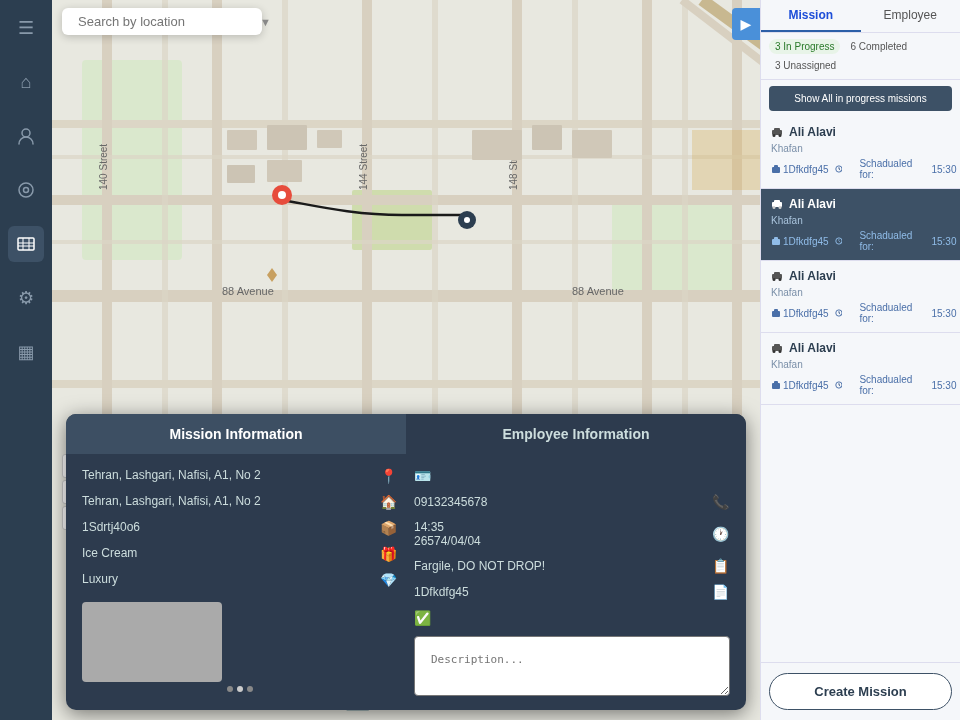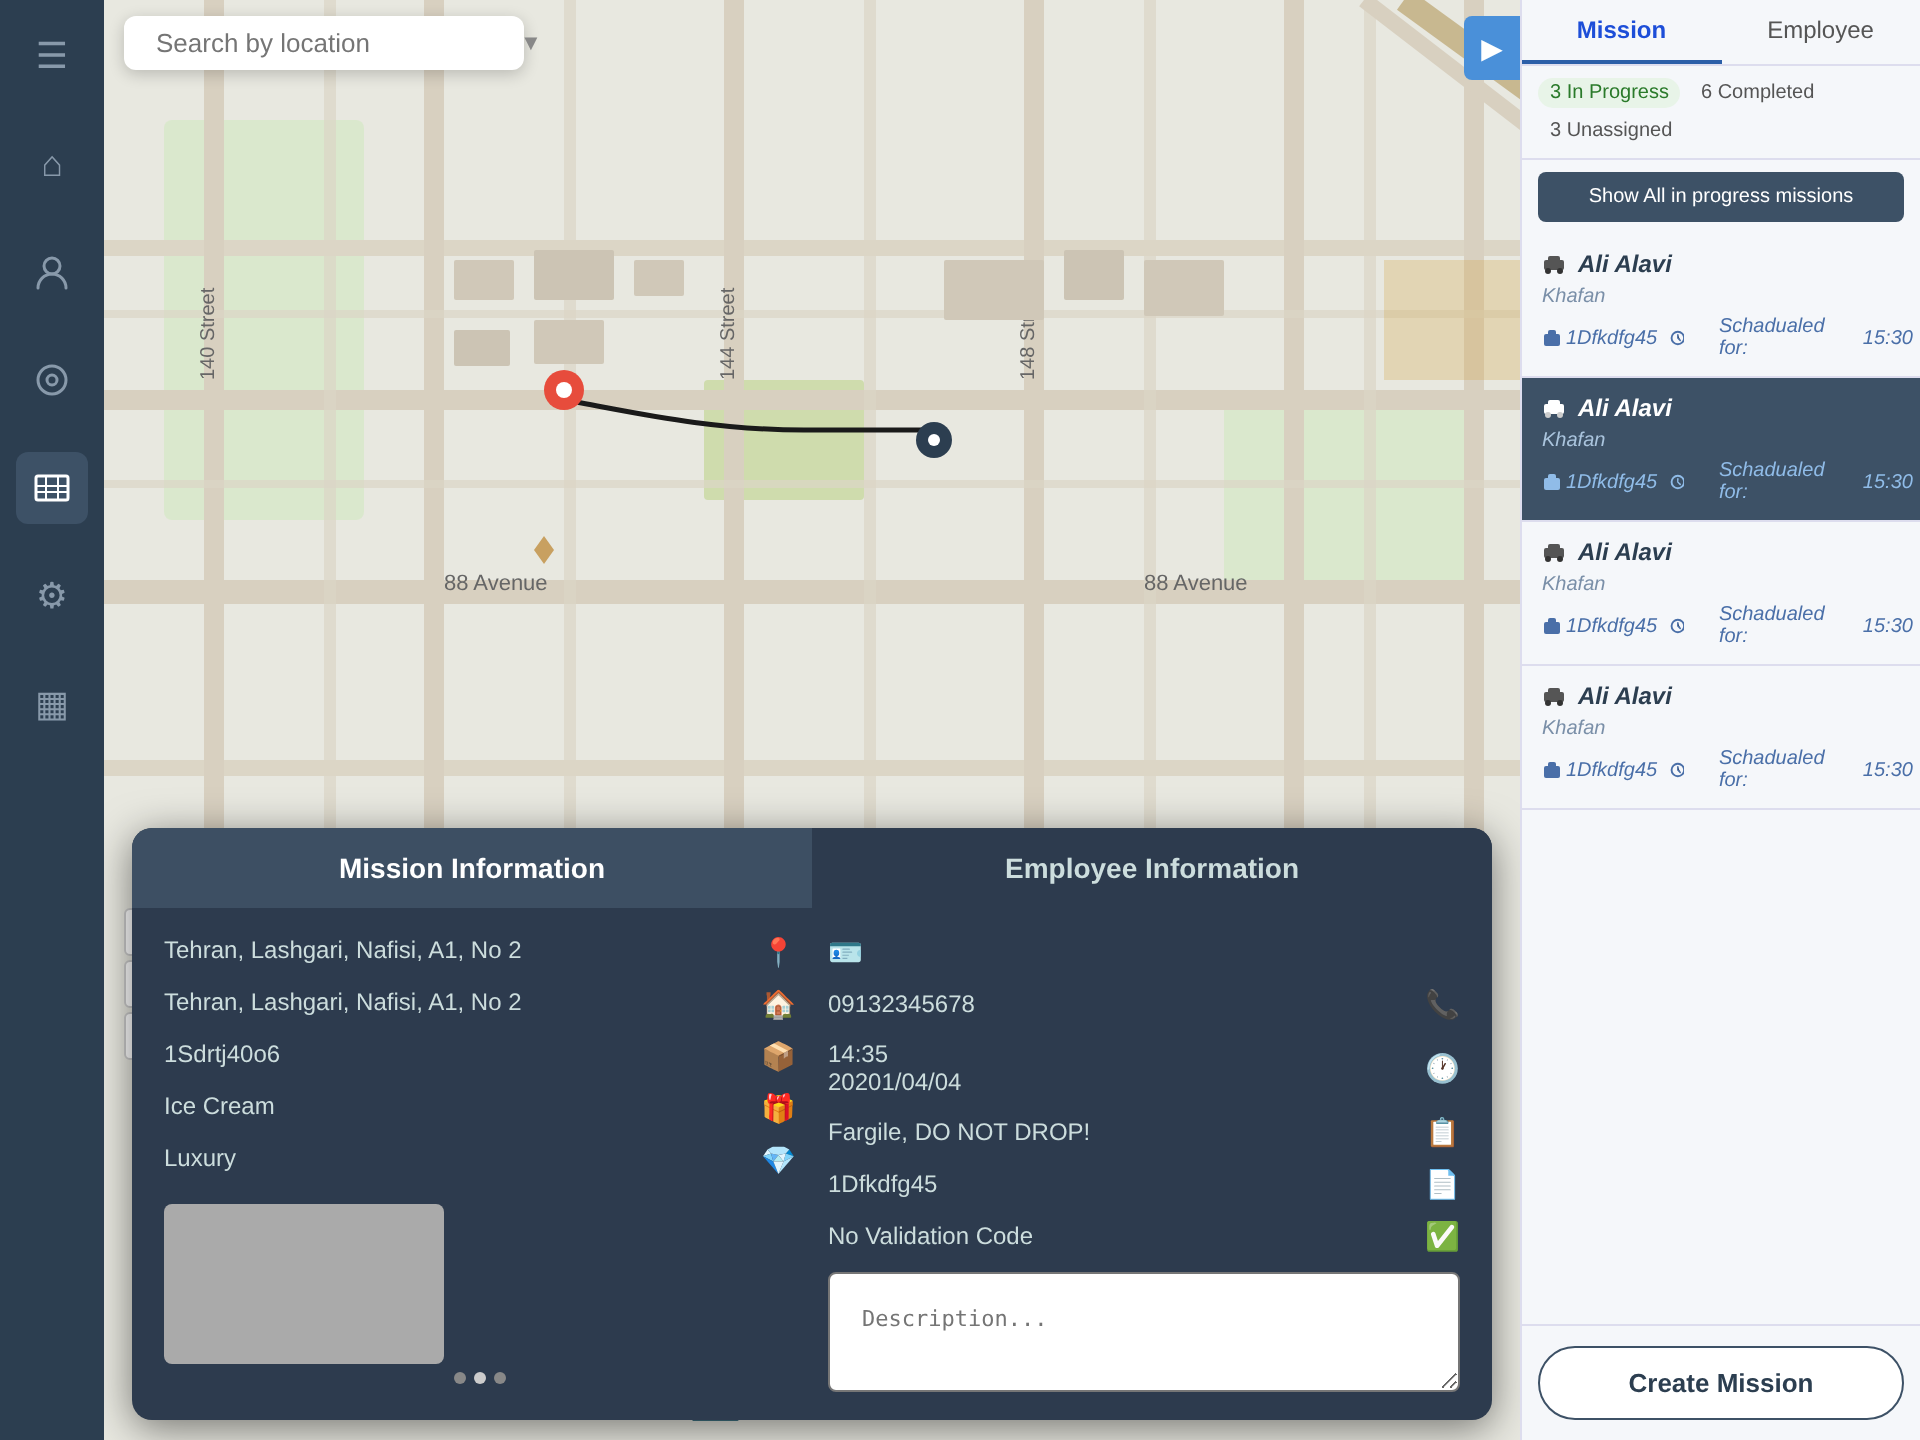--- a/index.html
+++ b/index.html
@@ -251,21 +251,20 @@
     }
 
     .mission-list {
       flex: 1;
       overflow-y: auto;
     }
     .mission-card {
       padding: 8px 10px;
       border-bottom: 1px solid #dde;
       cursor: pointer;
-      font-style: italic;
     }
     .mission-card.selected {
       background: #3d5166;
       color: white;
     }
     .mc-header {
       display: flex;
       align-items: center;
       gap: 6px;
       font-size: 12px;
@@ -488,34 +487,33 @@
           <div class="emp-row">
             <span class="icon">🪪</span>
           </div>
           <div class="emp-row">
             <span class="value">09132345678</span>
             <span class="icon">📞</span>
           </div>
           <div class="emp-row">
             <div>
               <div>14:35</div>
-              <div>20201/04/04</div>
+              <div>26574/04/04</div>
             </div>
             <span class="icon">🕐</span>
           </div>
           <div class="emp-row">
             <span class="value">Fargile, DO NOT DROP!</span>
             <span class="icon">📋</span>
           </div>
           <div class="emp-row">
             <span class="value">1Dfkdfg45</span>
             <span class="icon">📄</span>
           </div>
           <div class="emp-row">
-            <span class="value">No Validation Code</span>
             <span class="icon" style="color:#4CAF50;">✅</span>
           </div>
           <textarea class="description-box" placeholder="Description..." style=""></textarea>
         </div>
       </div>
     </div>
 
     <div class="on-demand-brand">
       <span style="color:#4a90d9; font-size:22px;">🔄</span>
       <span>On Demand</span>

